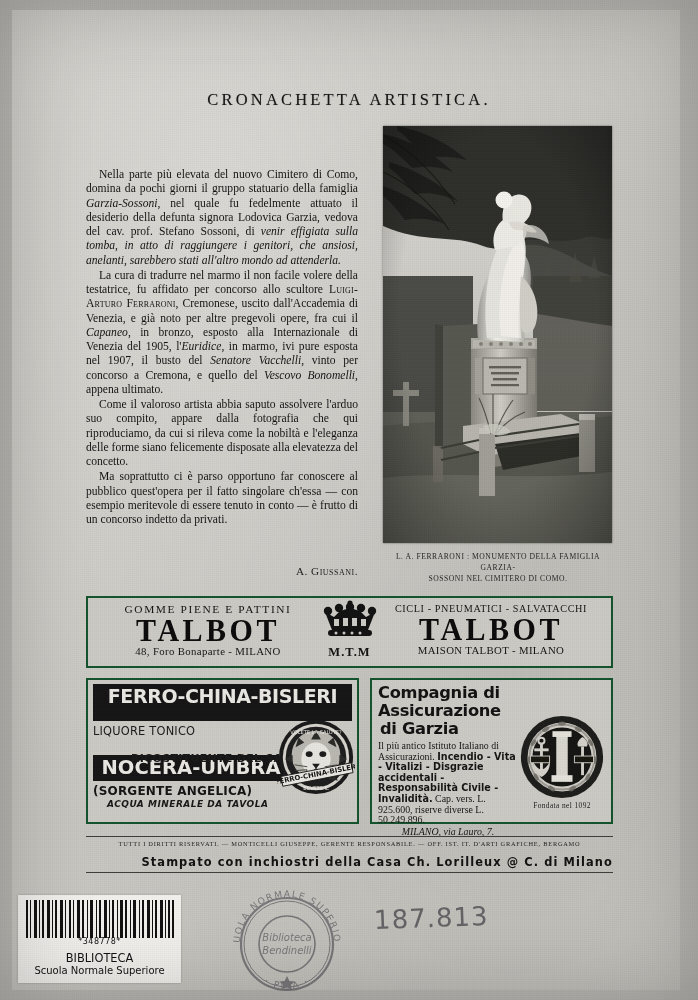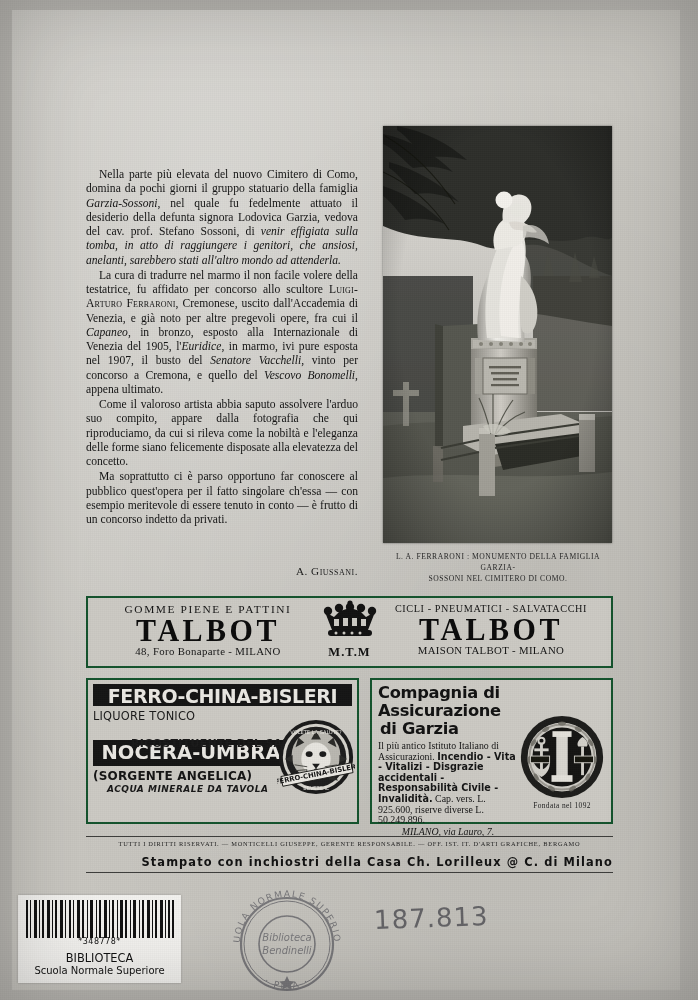--- a/index.html
+++ b/index.html
@@ -156,21 +156,21 @@
   
   .bis { position: relative; width: 100%; height: 100%; padding: 4px 5px; box-sizing: border-box;}
   .bis-band {
     background: #151515; color: #e9e7e2;
     font-family: "DejaVu Sans", sans-serif;
     font-weight: 700;
     text-align: center;
   }
   .bis-b1 {
     font-size: 19px; letter-spacing: -0.4px;
-    padding: 2px 0 0; line-height: 20px;
+    padding: 2px 0 15px; line-height: 20px;
     transform: scaleX(1.0);
   }
   .bis-mid { position: relative; margin-top: 3px; height: 29px; }
   .bis-l1 {
     font-family: "DejaVu Sans", sans-serif;
     font-size: 11.4px; letter-spacing: .2px; color: #1a1a1a;
     font-variant: small-caps; font-weight: 400;
   }
   .bis-l2 {
     font-family: "DejaVu Sans", sans-serif;
@@ -274,20 +274,21 @@
     transform: rotate(-2deg);
     opacity: .8;
   }
 </style>
 </head>
 <body>
 
 <div class="page">
   <div class="sheet"></div>
 
+  <div class="headline">CRONACHETTA ARTISTICA.</div>
 
 
   <div class="body-col">
     <p>
       Nella parte più elevata del nuovo Cimitero di Como, domina da pochi giorni il gruppo statuario della famiglia <i>Garzia-Sossoni</i>, nel quale fu fedelmente attuato il desiderio della defunta signora Lodovica Garzia, vedova del cav. prof. Stefano Sossoni, di <i>venir effigiata sulla tomba, in atto di raggiungere i genitori, che ansiosi, anelanti, sarebbero stati all'altro mondo ad attenderla.</i>
     </p>
     <p>
       La cura di tradurre nel marmo il non facile volere della testatrice, fu affidato per concorso allo scultore <span class="sc">Luigi-Arturo Ferraroni</span>, Cremonese, uscito dall'Accademia di Venezia, e già noto per altre pregevoli opere, fra cui il <i>Capaneo</i>, in bronzo, esposto alla Internazionale di Venezia del 1905, l'<i>Euridice</i>, in marmo, ivi pure esposta nel 1907, il busto del <i>Senatore Vacchelli</i>, vinto per concorso a Cremona, e quello del <i>Vescovo Bonomelli</i>, appena ultimato.
     </p>
     <p>

